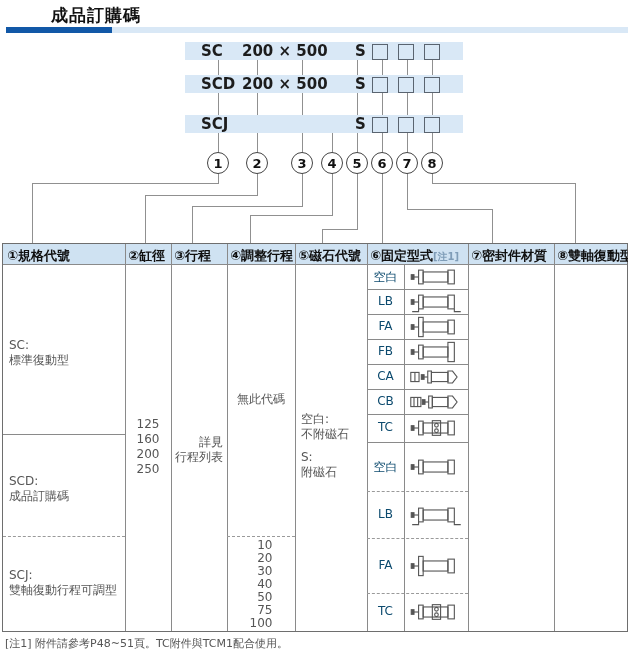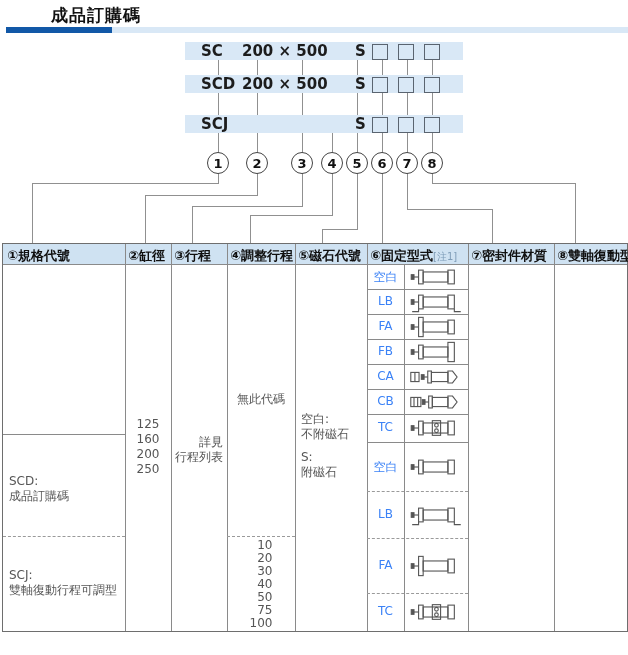--- a/index.html
+++ b/index.html
@@ -21,24 +21,24 @@
   
   .circ{position:absolute;top:152px;width:22px;height:22px;border:1.5px solid #444;border-radius:50%;background:#fff;
         box-sizing:border-box;font-size:13px;font-weight:bold;color:#111;display:flex;align-items:center;justify-content:center;}
   
   #tbl{position:absolute;left:2px;top:243px;width:624px;height:387px;border:1px solid #6e6e6e;box-sizing:content-box;}
   #tbl .hdrbg{position:absolute;left:0;top:0;width:624px;height:20px;background:#cfe2f2;}
   #tbl .gv{position:absolute;top:0;width:1px;height:387px;background:#8a8a8a;}
   #tbl .gh{position:absolute;height:1px;background:#8a8a8a;}
   #tbl .gd{position:absolute;height:0;border-top:1px dashed #9a9a9a;}
   .hcell{position:absolute;top:3px;font-size:13px;font-weight:bold;color:#101010;white-space:nowrap;}
-  .hnote{font-size:10px;color:#7f9db8;font-weight:normal;}
+  .hnote{font-size:10px;color:#7f9db8;font-weight:bold;}
   .btxt{position:absolute;font-size:12px;color:#555;line-height:15px;white-space:nowrap;}
   .ctr{transform:translate(-50%,-50%);text-align:right;}
-  .mlabel{position:absolute;left:364px;width:37px;text-align:center;font-size:12px;color:#3b82f6;}
+  .mlabel{position:absolute;left:364px;width:37px;text-align:center;font-size:12px;color:#0c4a6e;}
   .micon{position:absolute;left:401px;width:64px;display:flex;align-items:center;justify-content:center;}
   .micon svg{stroke:#555;fill:none;stroke-width:1.2;}
   .foot{position:absolute;left:5px;top:636px;font-size:11px;color:#555;}
 </style>
 </head>
 <body>
 
 <div id="stage">
 
   <div class="page-title">成品訂購碼</div>
@@ -142,20 +142,24 @@
 
     <div class="hcell" style="left:4px"><span>①</span><span>規格代號</span></div>
     <div class="hcell" style="left:125px"><span>②</span><span>缸徑</span></div>
     <div class="hcell" style="left:171px"><span>③</span><span>行程</span></div>
     <div class="hcell" style="left:227px"><span>④</span><span>調整行程</span></div>
     <div class="hcell" style="left:295px"><span>⑤</span><span>磁石代號</span></div>
     <div class="hcell" style="left:367px"><span>⑥</span><span>固定型式</span><span class="hnote">[注1]</span></div>
     <div class="hcell" style="left:468px"><span>⑦</span><span>密封件材質</span></div>
     <div class="hcell" style="left:554px"><span>⑧</span><span>雙軸復動型</span></div>
 
+    <div class="btxt" style="left:6px;top:94px">
+      <div>SC:</div>
+      <div>標準復動型</div>
+    </div>
     <div class="btxt" style="left:6px;top:230px">
       <div>SCD:</div>
       <div>成品訂購碼</div>
     </div>
     <div class="btxt" style="left:6px;top:324px">
       <div>SCJ:</div>
       <div>雙軸復動行程可調型</div>
     </div>
 
     <div class="btxt ctr" style="left:145px;top:203px">
@@ -312,13 +316,14 @@
           <rect x="24" y="4" width="9" height="16"></rect>
           <circle cx="28.5" cy="9" r="2"></circle>
           <circle cx="28.5" cy="15" r="2"></circle>
           <rect x="41" y="4.5" width="7" height="15"></rect>
         </svg>
     </div>
 
 
   </div>
 
+  <div class="foot">[注1] 附件請參考P48~51頁。TC附件與TCM1配合使用。</div>
 </div>
 
 </body></html>

